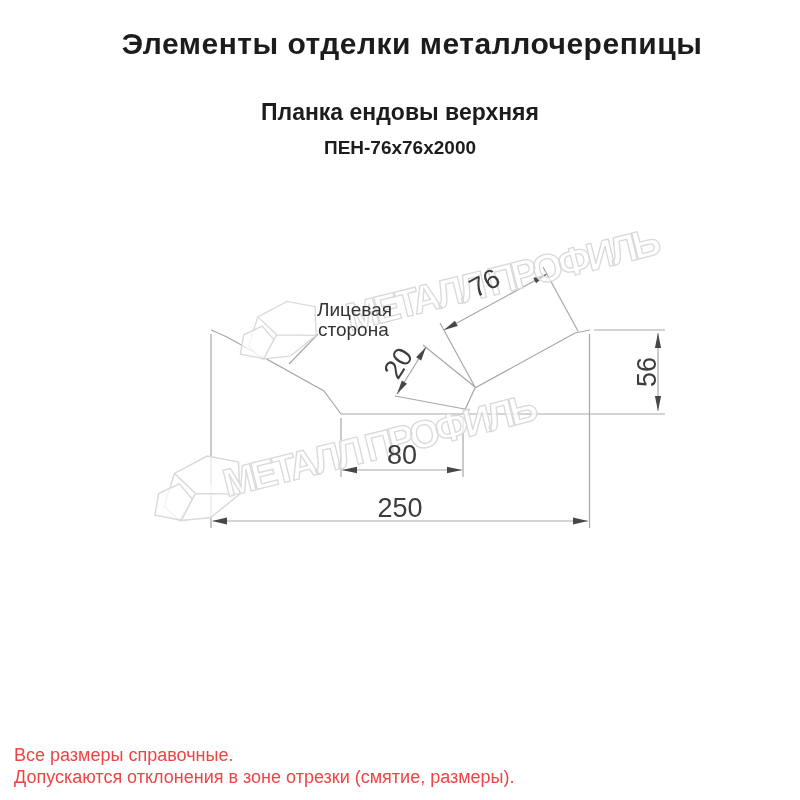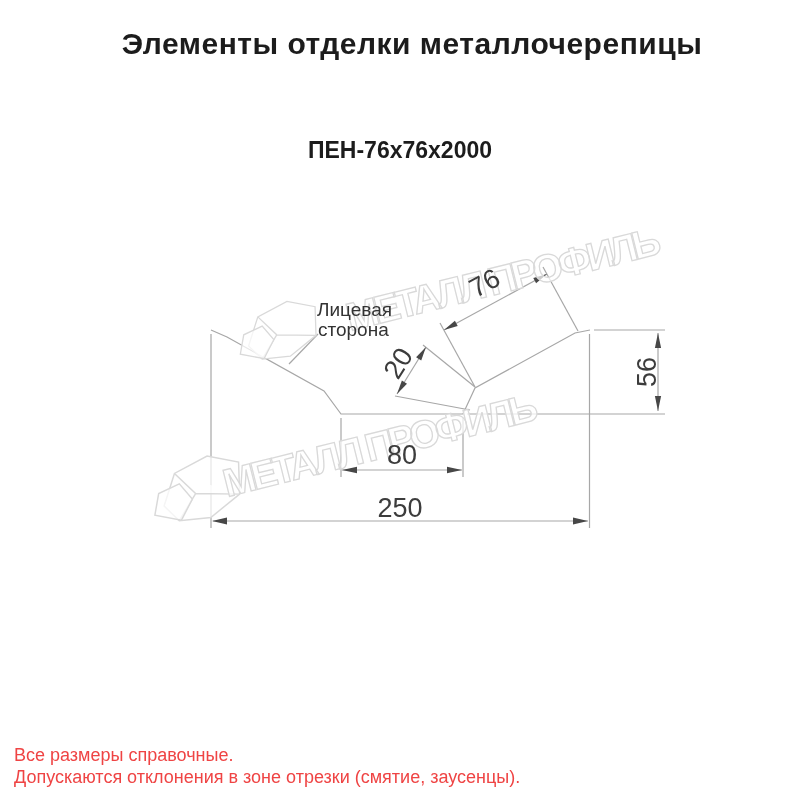--- a/index.html
+++ b/index.html
@@ -33,21 +33,21 @@
     font-size: 23px;
     font-weight: bold;
     color: #1c1c1c;
   }
   .product-model {
     position: absolute;
     top: 137px;
     left: 0;
     width: 800px;
     text-align: center;
-    font-size: 23px;
+    font-size: 19px;
     font-weight: bold;
     color: #1c1c1c;
   }
   .drawing-svg {
     position: absolute;
     top: 0;
     left: 0;
   }
   .footer-notes {
     position: absolute;
@@ -84,20 +84,21 @@
     stroke: #d9d9d9;
     stroke-width: 1.3;
   }
 </style>
 </head>
 <body>
 
 <div class="page">
 
   <div class="page-title">Элементы отделки металлочерепицы</div>
+  <div class="product-name">Планка ендовы верхняя</div>
   <div class="product-model">ПЕН-76х76х2000</div>
 
   <svg class="drawing-svg" width="800" height="800" viewBox="0 0 800 800" xmlns="http://www.w3.org/2000/svg">
 
     <g>
       <path class="draw-line" d="M211,334 V528"></path>
       <path class="draw-line" d="M589.5,334 V528"></path>
       <path class="draw-line" d="M213,521 H588"></path>
 
       <path class="draw-line" d="M341,418 V477"></path>
@@ -163,16 +164,16 @@
     </g>
 
     <g>
       <text class="face-text" x="317" y="316">Лицевая</text>
       <text class="face-text" x="318" y="336">сторона</text>
     </g>
   </svg>
 
   <div class="footer-notes">
     <div>Все размеры справочные.</div>
-    <div>Допускаются отклонения в зоне отрезки (смятие, заусенцы).</div>
+    <div>Допускаются отклонения в зоне отрезки (смятие, размеры).</div>
   </div>
 
 </div>
 
 </body></html>

